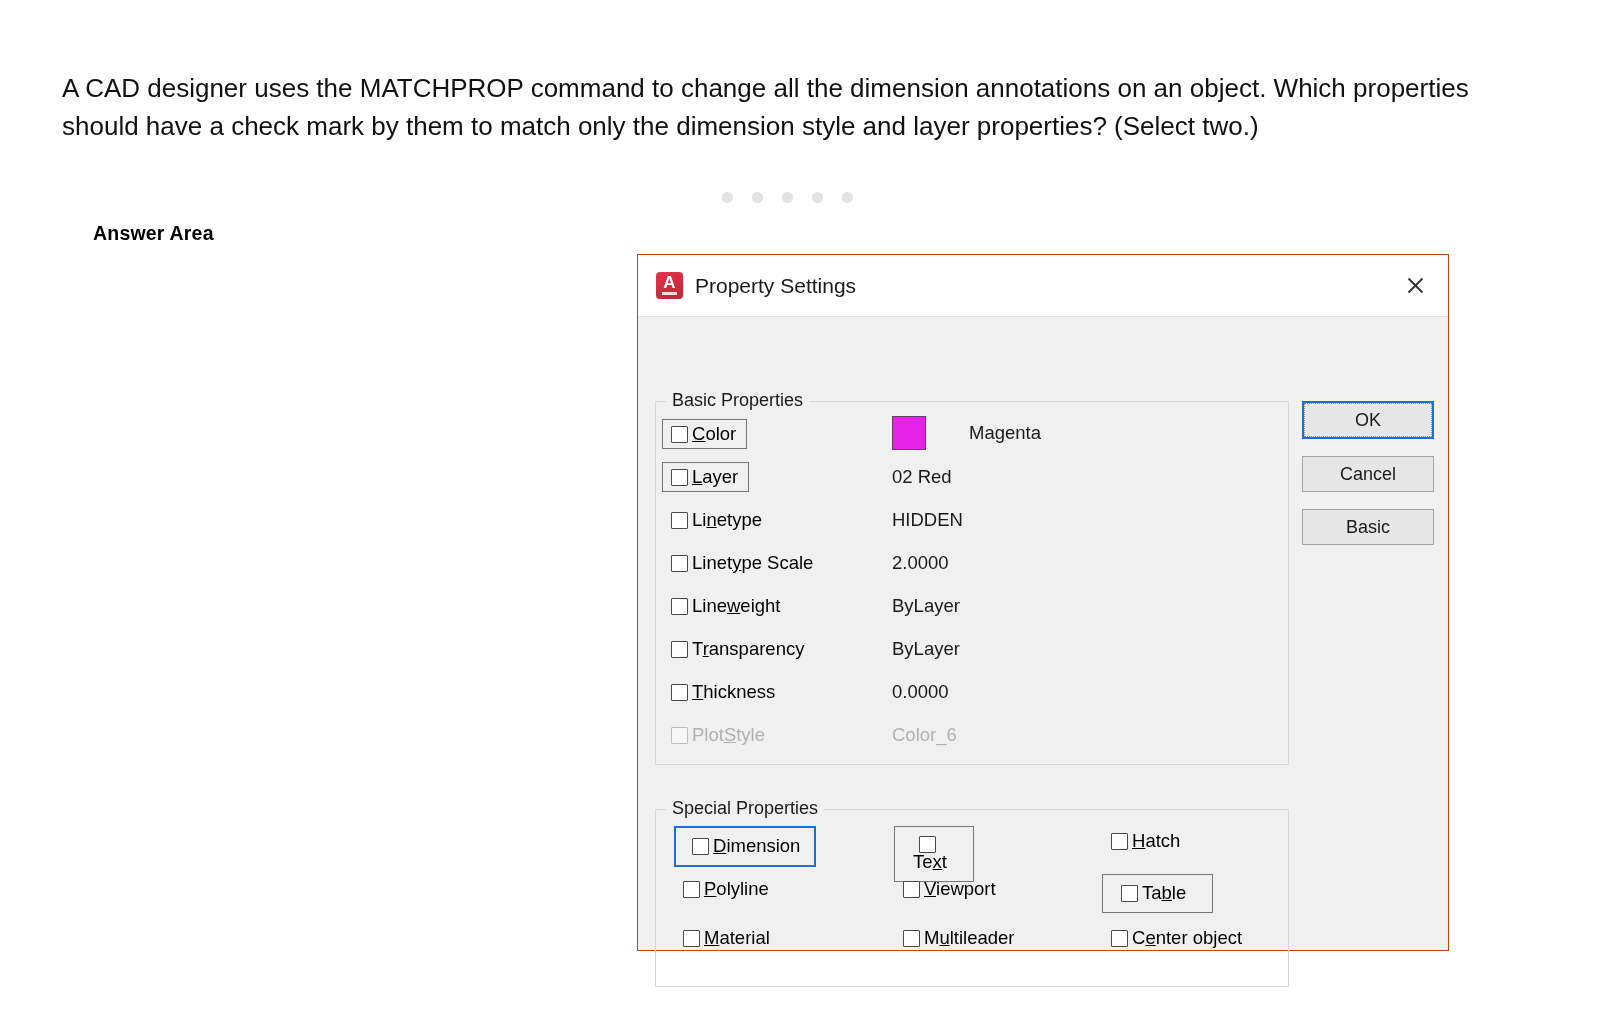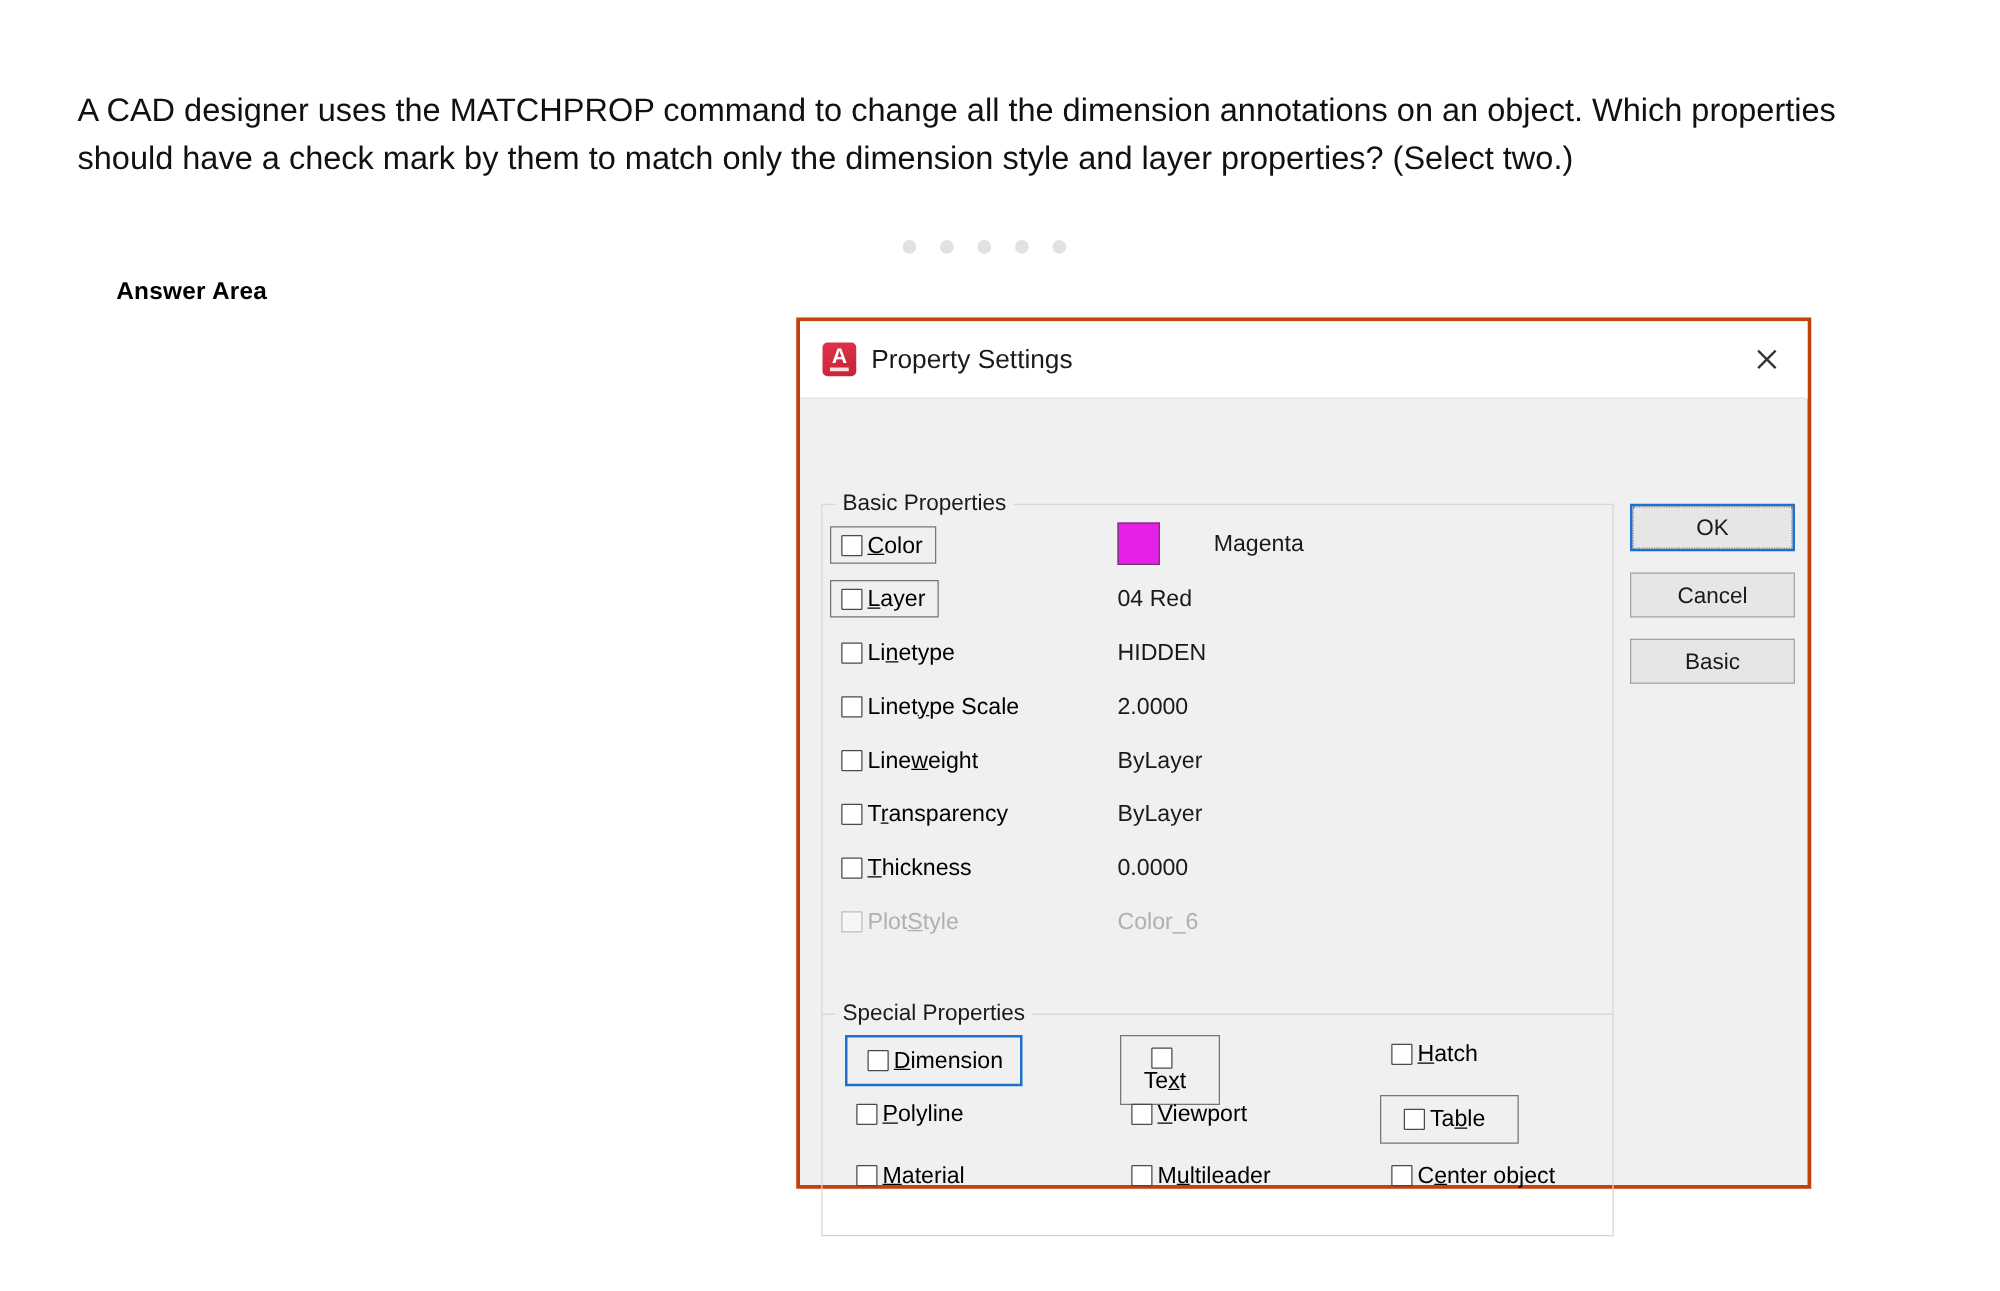--- a/index.html
+++ b/index.html
@@ -55,21 +55,21 @@
   }
 
   
   #dialog {
     position: absolute;
     left: 637px;
     top: 254px;
     width: 812px;
     height: 697px;
     background: #f0f0f0;
-    border: 3px solid #c2410c;
+    border: 1px solid #c2410c;
     box-sizing: border-box;
   }
   #titlebar {
     height: 62px;
     background: #ffffff;
     border-bottom: 1px solid #e2e2e2;
     display: flex;
     align-items: center;
     padding: 0 10px 0 18px;
     box-sizing: border-box;
@@ -137,21 +137,21 @@
     background: #f0f0f0;
     padding: 0 6px;
     font-size: 18px;
     color: #1a1a1a;
     white-space: nowrap;
   }
   #group-basic {
     left: 17px;
     top: 84px;
     width: 634px;
-    height: 409px;
+    height: 364px;
   }
   #group-special {
     left: 17px;
     top: 492px;
     width: 634px;
     height: 178px;
   }
 
   
   .basic-row {
@@ -304,21 +304,21 @@
               <span class="checkbox"></span>
               <span class="cb-label"><u>C</u>olor</span>
             </div>
             <div class="value-cell" style="margin-top: -2px;"><span class="swatch" style="background: rgb(228, 33, 228);"></span><span class="swatch-label">Magenta</span></div>
           </div>
           <div class="basic-row" style="top: 57px;">
             <div class="cb-wrap sel-gray">
               <span class="checkbox"></span>
               <span class="cb-label"><u>L</u>ayer</span>
             </div>
-            <div class="value-cell">04 Red</div>
+            <div class="value-cell">02 Red</div>
           </div>
           <div class="basic-row" style="top: 100px;">
             <div class="cb-wrap plain">
               <span class="checkbox"></span>
               <span class="cb-label">Li<u>n</u>etype</span>
             </div>
             <div class="value-cell">HIDDEN</div>
           </div>
           <div class="basic-row" style="top: 143px;">
             <div class="cb-wrap plain">

